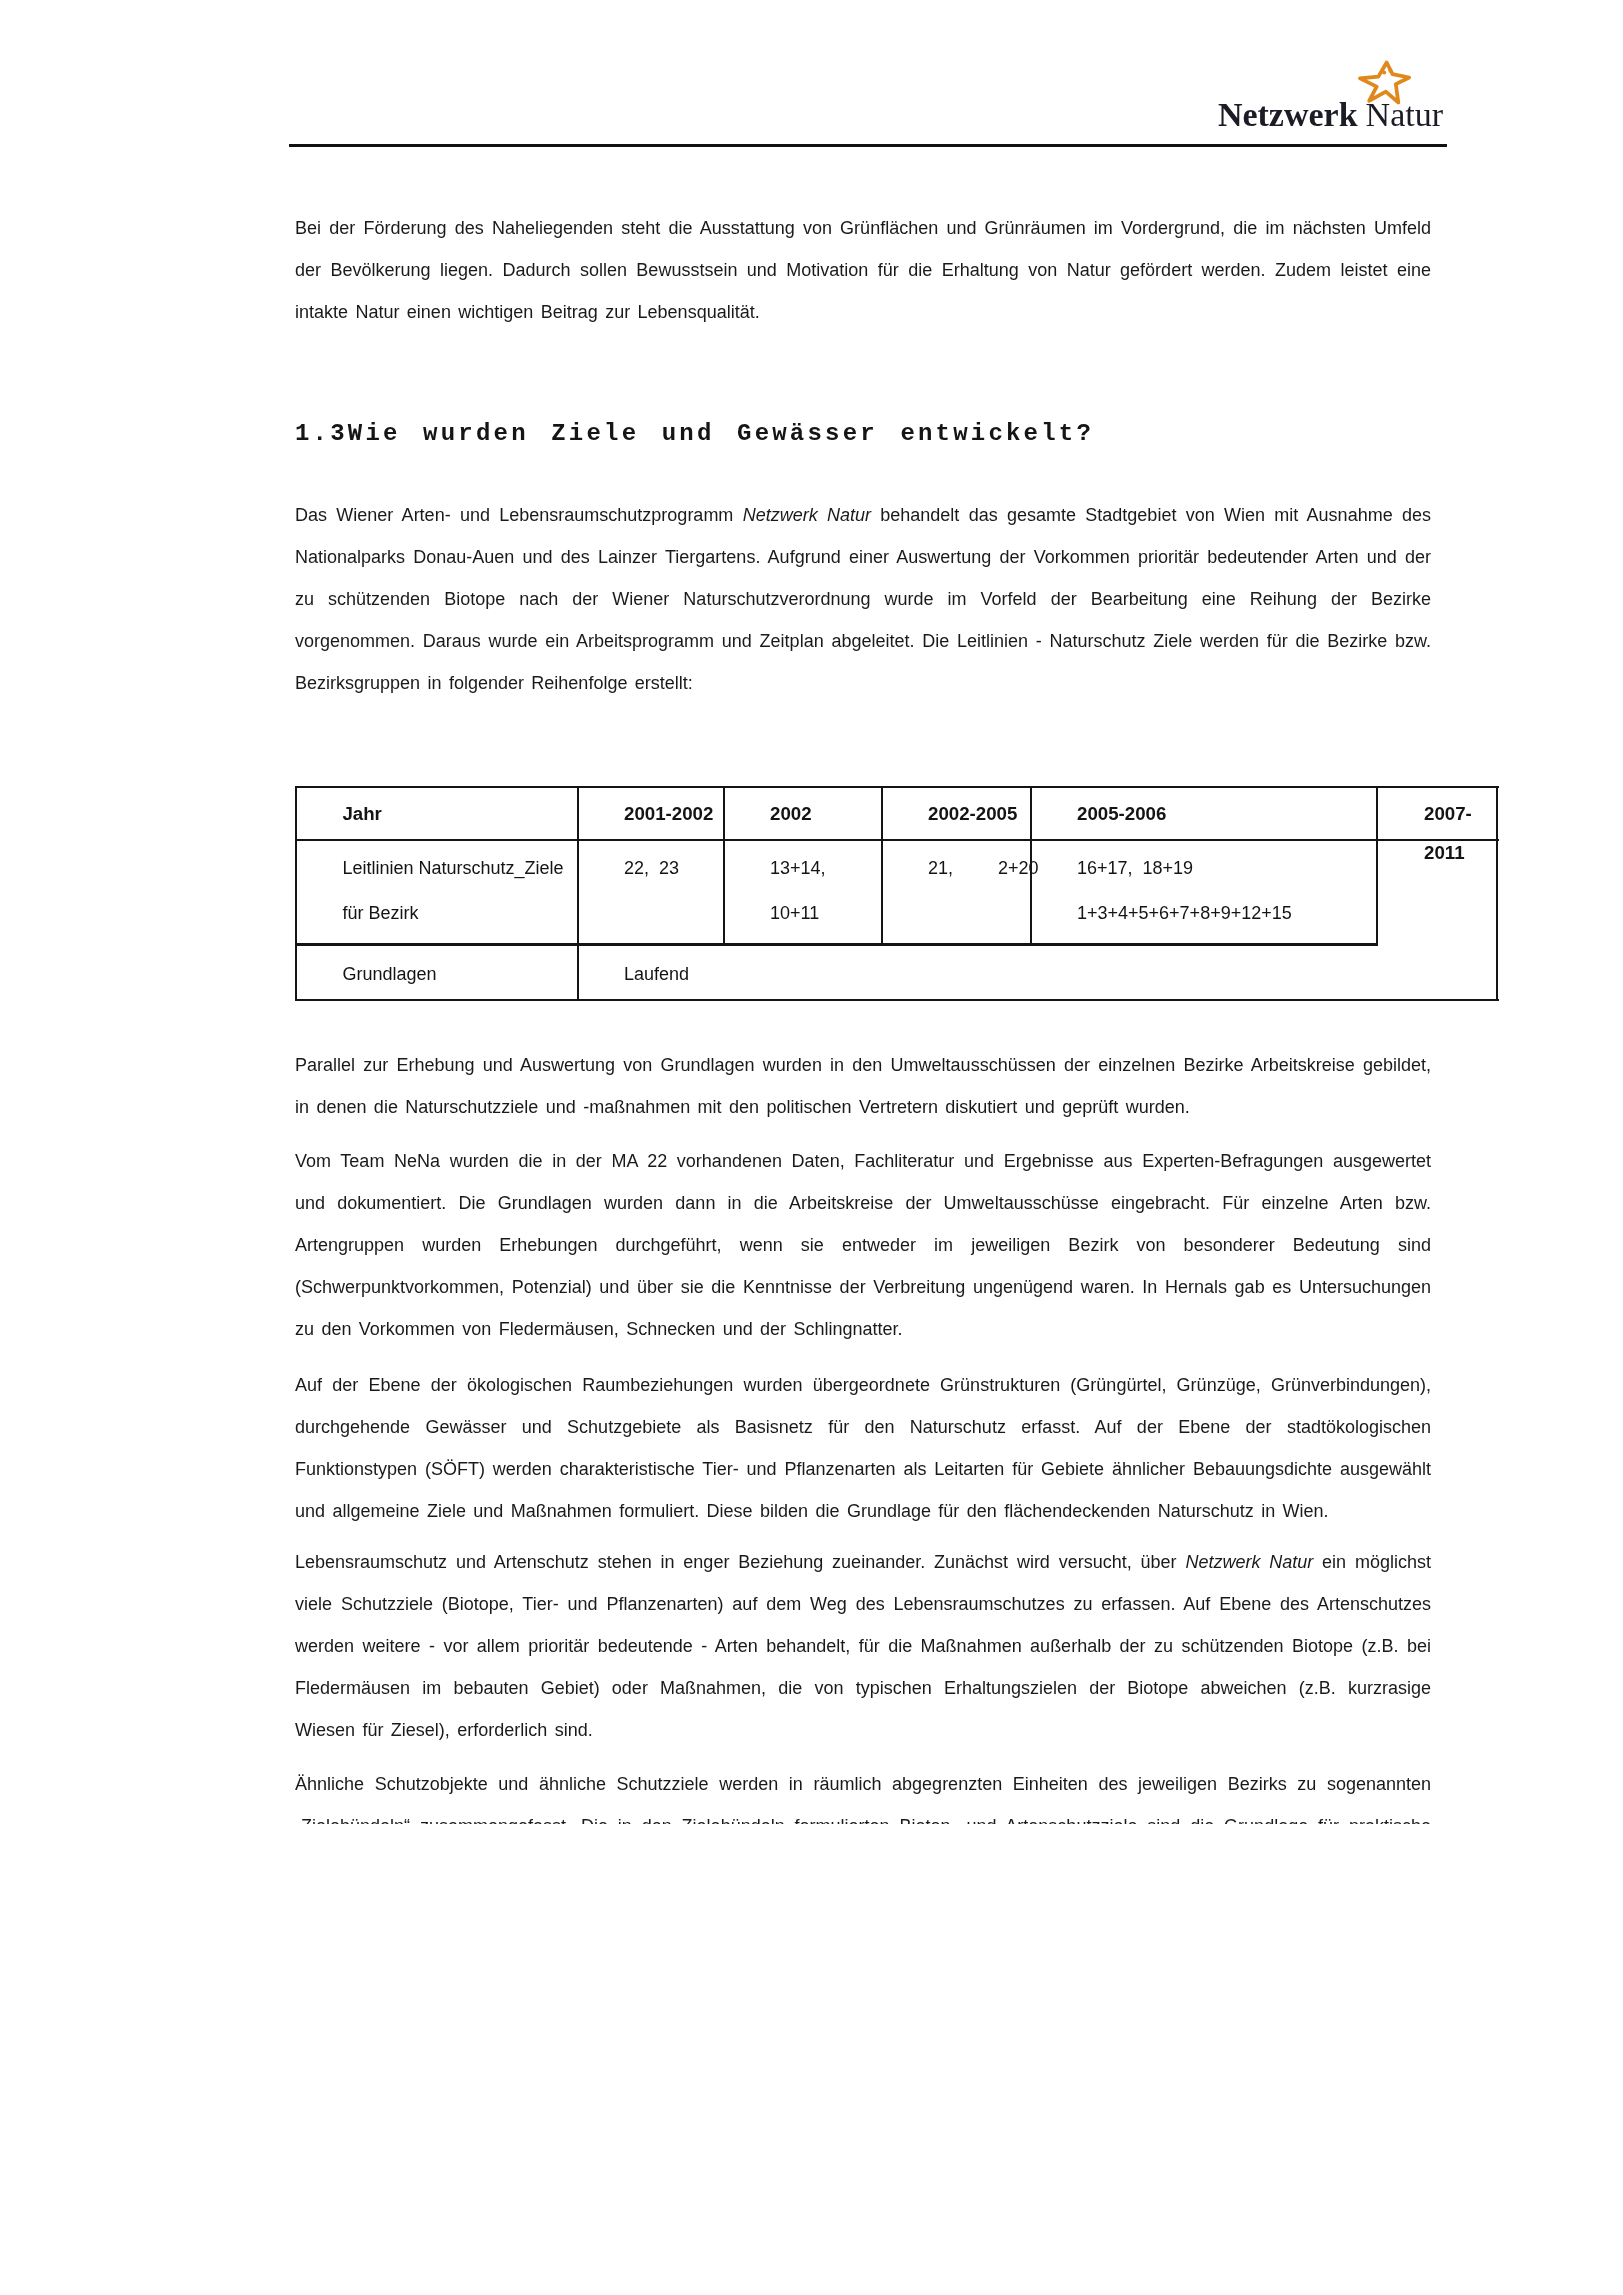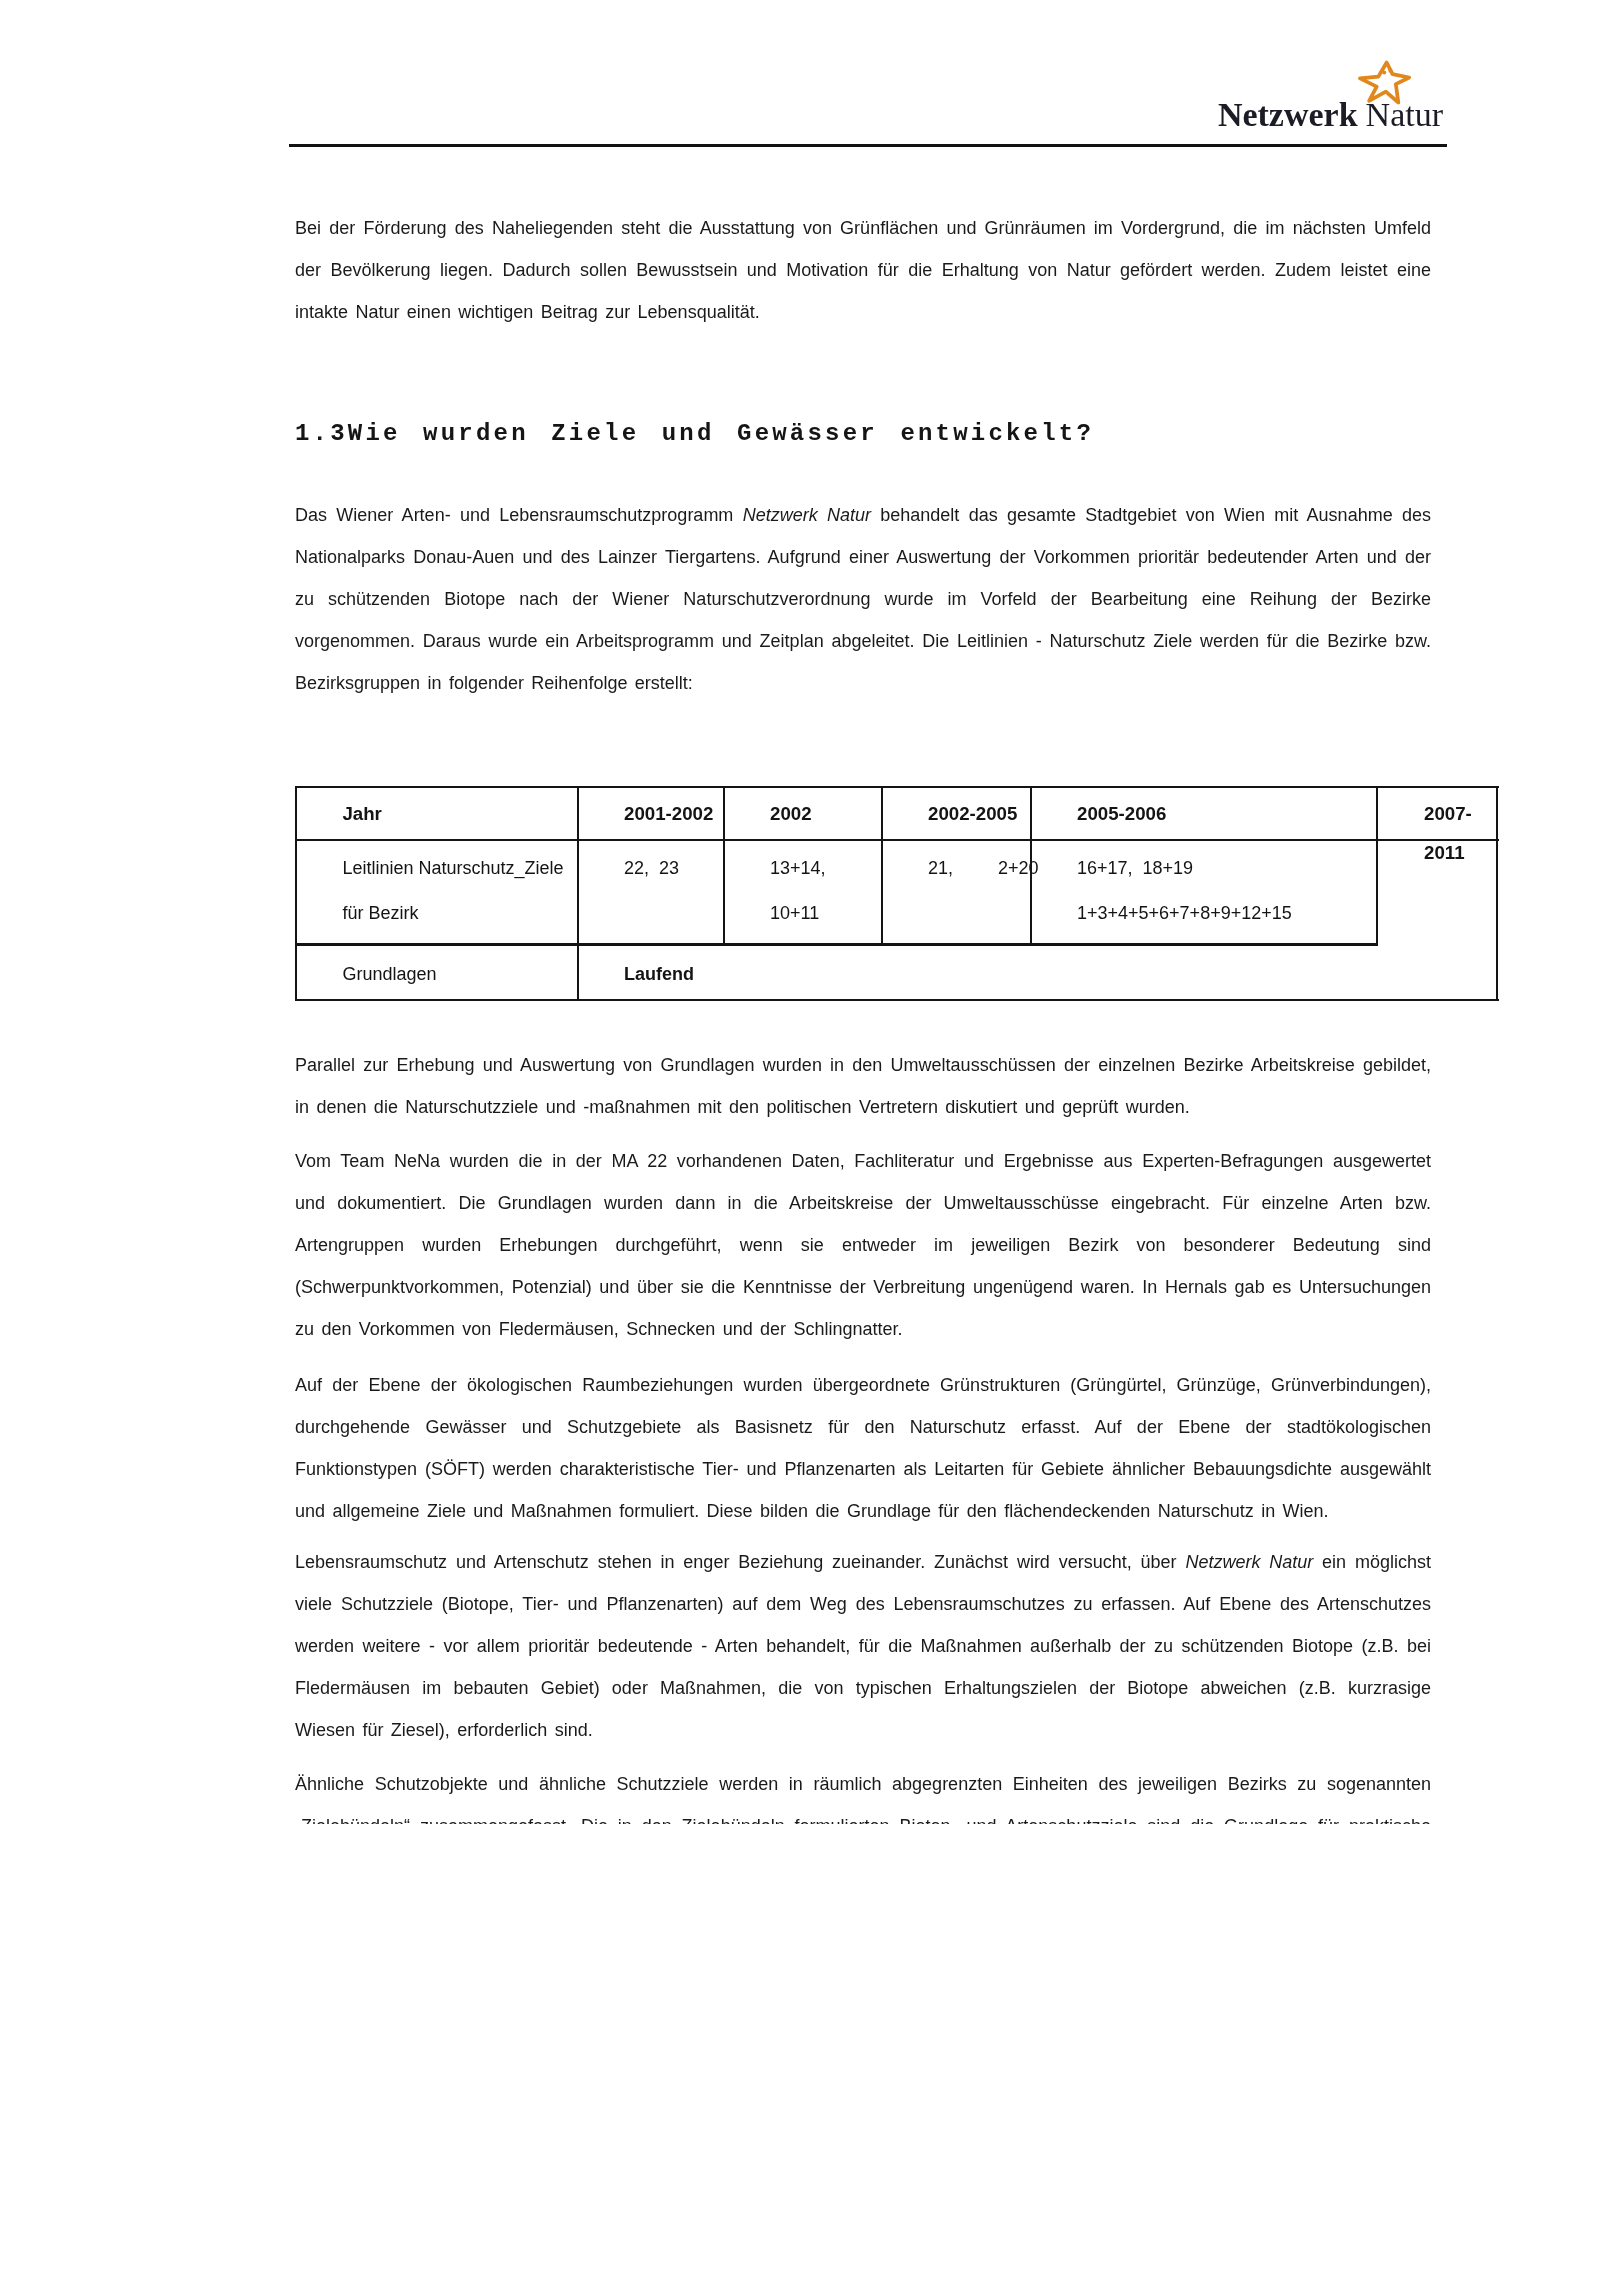--- a/index.html
+++ b/index.html
@@ -39,21 +39,21 @@
   .tbl .cell{position:absolute;white-space:pre-wrap;line-height:45px;color:#141414;margin-left:36px;}
   .tbl .th{font-weight:700;font-size:18.7px;top:8px;line-height:39px;}
   .th1{left:11.4px;} .th2{left:293px;} .th3{left:439px;}
   .th4{left:597px;} .th5{left:746px;} .th6{left:1093px;}
   .c-leit{left:11.4px;top:60px;width:261px;}
   .c-2223{left:293px;top:60px;}
   .c-1314{left:439px;top:60px;}
   .c-21{left:597px;top:60px;width:138px;}
   .c-1617{left:746px;top:60px;width:325px;}
   .c-ums{left:11.4px;top:166px;}
-  .c-lauf{left:293px;top:166px;font-weight:bold;}
+  .c-lauf{left:293px;top:166px;}
 
   
   .v0{left:0;top:0;width:2.4px;height:215px;}
   .v1{left:282px;top:0;width:1.6px;height:215px;}
   .v2{left:428px;top:0;width:1.6px;height:158px;}
   .v3{left:586px;top:0;width:1.6px;height:158px;}
   .v4{left:735px;top:0;width:1.6px;height:158px;}
   .v5{left:1081px;top:0;width:1.6px;height:158px;}
   .v6{left:1201px;top:0;width:2.4px;height:215px;}
   .h0{left:0;top:0;width:1204px;height:2.4px;}

